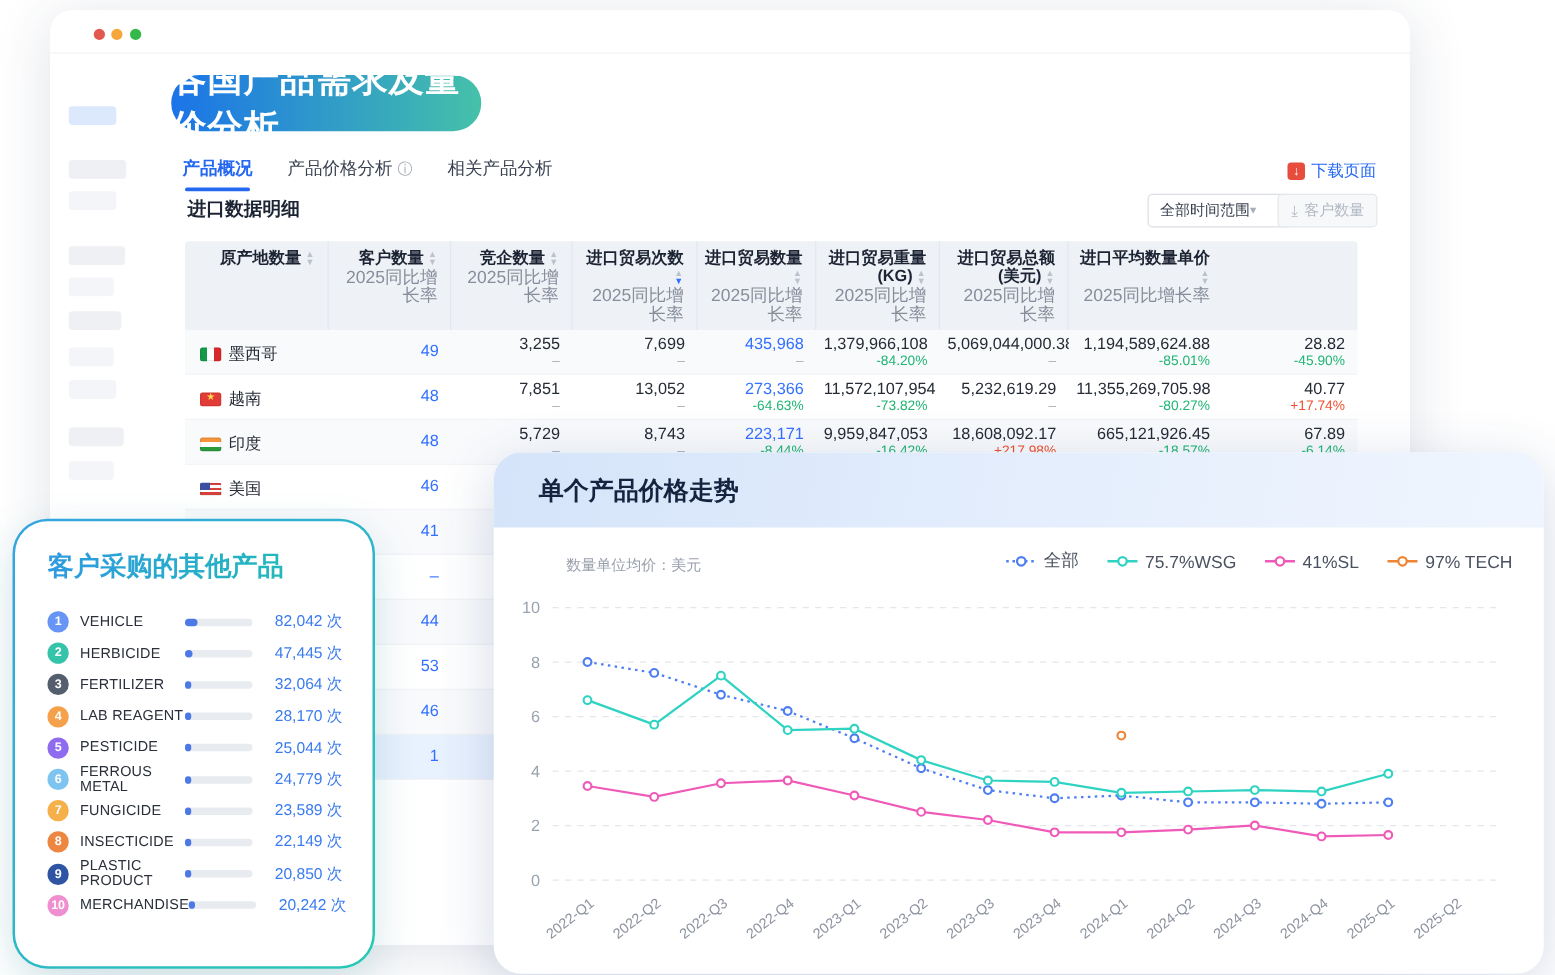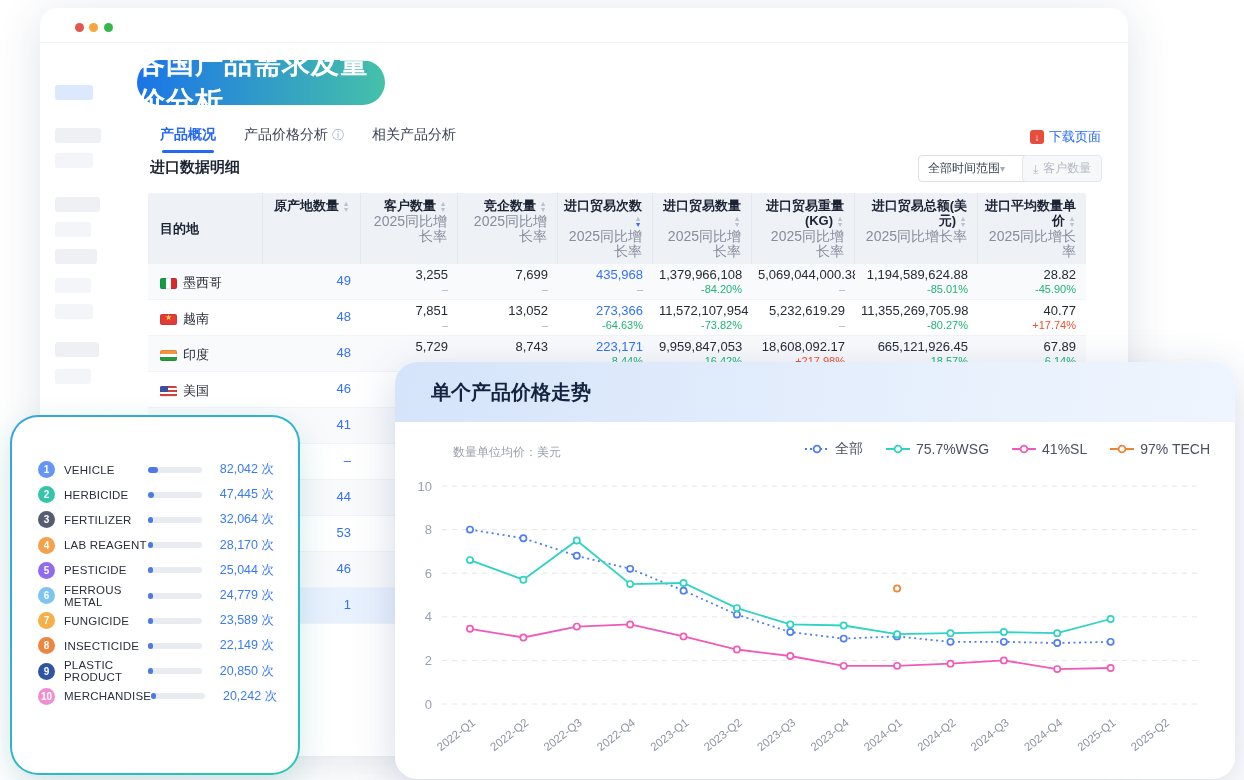--- a/index.html
+++ b/index.html
@@ -15,21 +15,21 @@
   .sk.blue { background:#dce9fc; }
   .sk.light { background:#f4f5f8; }
 
   
   .title-pill { position:absolute; left:137px; top:60px; width:248px; height:45px;
     background:linear-gradient(90deg,#1b74e8,#45c1a9); border-radius:23px;
     display:flex; align-items:center; justify-content:center;
     color:#fff; font-size:28px; font-weight:bold; letter-spacing:1px; }
 
   
-  .tabs { position:absolute; left:160px; top:126px; display:flex; gap:28px; font-size:14px; }
+  .tabs { position:absolute; left:146px; top:126px; display:flex; gap:28px; font-size:14px; }
   .tab { color:#3a4150; cursor:pointer; padding-bottom:9px; position:relative; display:flex; align-items:center; gap:4px; }
   .tab.active { color:#2468f2; font-weight:bold; }
   .tab.active::after { content:""; position:absolute; left:2px; right:2px; bottom:0; height:3px; background:#2468f2; border-radius:2px; }
   .info-i { font-size:12px; color:#a6adba; }
   .download-page { position:absolute; left:1030px; top:128px; display:flex; align-items:center; gap:5px;
     color:#2468f2; font-size:13px; cursor:pointer; }
   .dp-icon { width:14px; height:14px; background:#e84c3d; border-radius:3px; color:#fff; font-size:10px;
     display:flex; align-items:center; justify-content:center; }
 
   .section-title { position:absolute; left:150px; top:158px; font-size:15px; font-weight:bold; color:#1c2433; }
@@ -158,21 +158,20 @@
     <span>全部时间范围</span>
     <span class="caret">▾</span>
   </div>
   <div class="btn-download">
     <span>⤓</span>
     <span>客户数量</span>
   </div>
 
   <div class="table" id="table">
       <div class="t-head">
-        <div class="th dest">目的地</div>
         <div class="th">原产地数量<span class="sorter"><i>▲</i><i class="">▼</i></span></div>
         <div class="th">客户数量<span class="sorter"><i>▲</i><i class="">▼</i></span><span class="sub">2025同比增长率</span></div>
         <div class="th">竞企数量<span class="sorter"><i>▲</i><i class="">▼</i></span><span class="sub">2025同比增长率</span></div>
         <div class="th">进口贸易次数<span class="sorter"><i>▲</i><i class="on">▼</i></span><span class="sub">2025同比增长率</span></div>
         <div class="th">进口贸易数量<span class="sorter"><i>▲</i><i class="">▼</i></span><span class="sub">2025同比增长率</span></div>
         <div class="th">进口贸易重量(KG)<span class="sorter"><i>▲</i><i class="">▼</i></span><span class="sub">2025同比增长率</span></div>
         <div class="th">进口贸易总额(美元)<span class="sorter"><i>▲</i><i class="">▼</i></span><span class="sub">2025同比增长率</span></div>
         <div class="th">进口平均数量单价<span class="sorter"><i>▲</i><i class="">▼</i></span><span class="sub">2025同比增长率</span></div>
       </div>
       <div class="t-row">
@@ -500,20 +499,21 @@
       <circle cx="497.0769230769231" cy="203.85" r="3.1" fill="#fff" stroke="#ef5ab9" stroke-width="1.7"></circle>
       <circle cx="550.4615384615385" cy="201.67000000000002" r="3.1" fill="#fff" stroke="#ef5ab9" stroke-width="1.7"></circle>
       <circle cx="603.8461538461538" cy="198.4" r="3.1" fill="#fff" stroke="#ef5ab9" stroke-width="1.7"></circle>
       <circle cx="657.2307692307693" cy="207.12" r="3.1" fill="#fff" stroke="#ef5ab9" stroke-width="1.7"></circle>
       <circle cx="710.6153846153846" cy="206.03" r="3.1" fill="#fff" stroke="#ef5ab9" stroke-width="1.7"></circle>
       <circle cx="497.0769230769231" cy="126.46000000000001" r="3.1" fill="#fff" stroke="#ef8435" stroke-width="1.7"></circle>
     </svg>
 
   <div class="left-card">
     <div class="left-card-inner">
+      <div class="left-card-title">客户采购的其他产品</div>
       <div class="prod-list" id="prod-list">
           <div class="prod-item">
             <span class="rank" style="background: rgb(102, 149, 245);">1</span>
             <span class="prod-label">VEHICLE</span>
             <span class="mini-bar">
               <span class="mini-fill" style="width: 10px;"></span>
             </span>
             <span class="prod-count">82,042 次</span>
           </div>
           <div class="prod-item">

